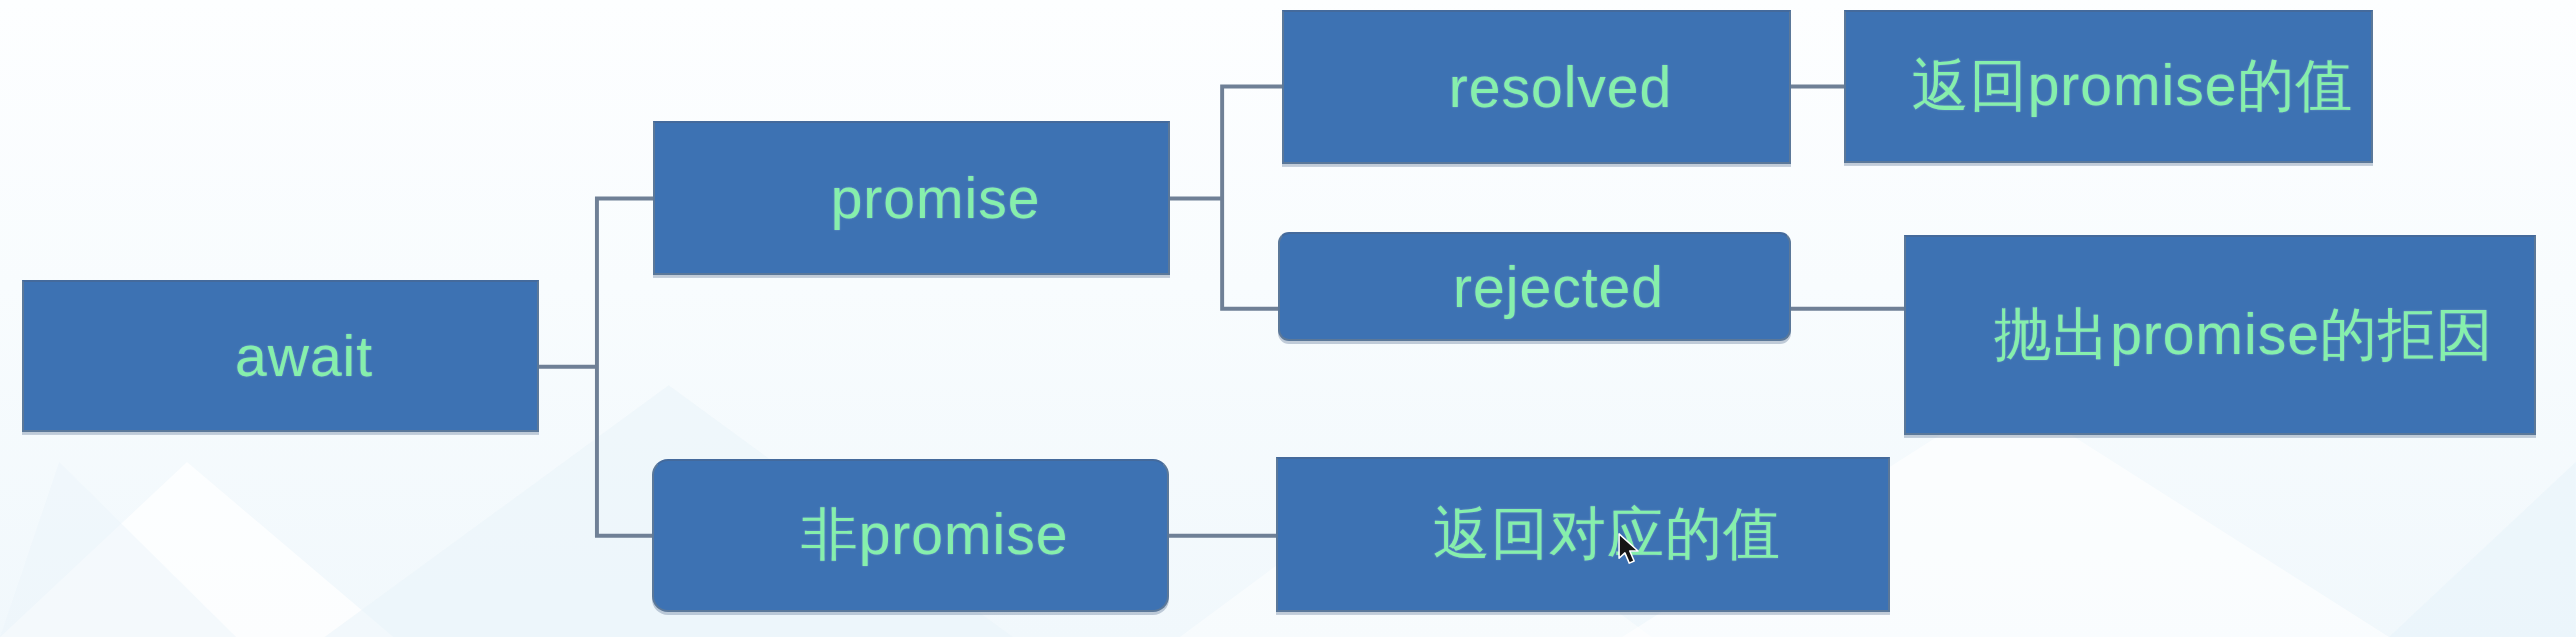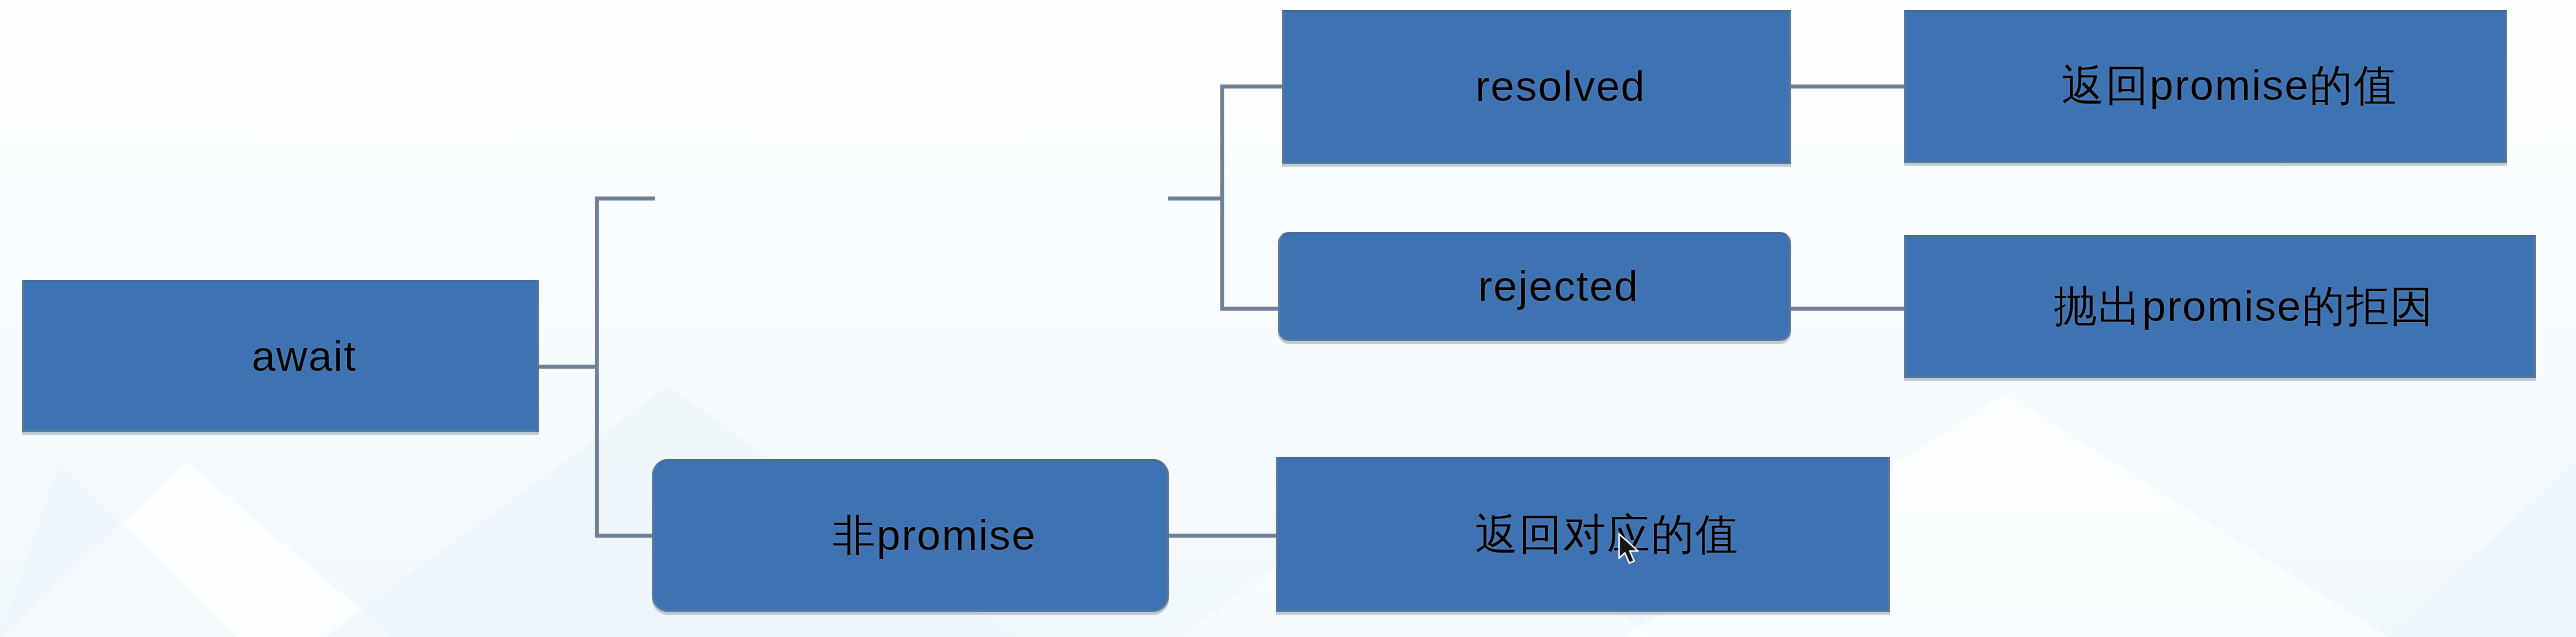--- a/index.html
+++ b/index.html
@@ -11,38 +11,38 @@
     font-family:"Liberation Sans","DejaVu Sans",sans-serif;
   }
   .bg-svg,.edge-svg{position:absolute;left:0;top:0;width:2576px;height:637px;}
   .node{
     position:absolute;
     box-sizing:border-box;
     background:#3d72b3;
     border:2px solid #5b7899;
     border-top-color:#446a9c;
     display:flex;align-items:center;justify-content:center;
-    color:#000000;
-    font-size:43px;
+    color:#86efac;
+    font-size:57px;
     letter-spacing:1px;
     box-shadow:0 2.9px 0 rgba(125,145,170,0.45);
     white-space:nowrap;
     text-shadow:0 0 2px rgba(240,248,255,0.35);
     cursor:default;
     user-select:none;
     padding-left:48px;
   }
   .n-await       {left:21.6px;   top:280px; width:517px; height:152px;}
   .n-promise     {left:653px;  top:121px; width:517px; height:154px;}
   .n-nonpromise  {left:652px;  top:459px; width:517px; height:153px;border-radius:16px;}
   .n-resolved    {left:1282px; top:9.8px;  width:509px; height:154px;}
   .n-rejected    {left:1278px; top:232px; width:513px; height:109px;border-radius:11px;}
   .n-retval      {left:1276px; top:457px; width:614px; height:155px;}
-  .n-retpromise  {left:1904px; top:9.8px;  width:603px; height:153px;}
-  .n-throwreason {left:1904px; top:235px; width:632px; height:143px;}
+  .n-retpromise  {left:1844px; top:9.8px;  width:529px; height:153px;}
+  .n-throwreason {left:1904px; top:235px; width:632px; height:200px;}
   .cursor{position:absolute;left:1616px;top:532px;width:25.6px;height:35px;pointer-events:none;}
 </style>
 </head>
 <body>
 
 <div class="canvas">
 
   <svg class="bg-svg" viewBox="0 0 2620 648" aria-hidden="true">
     <polygon points="0,648 190,470 400,648" fill="#ffffff" opacity="0.75"></polygon>
     <polygon points="330,648 680,392 1030,648" fill="#eaf4fa" opacity="0.55"></polygon>
@@ -61,20 +61,21 @@
              M1243 88 V314
              M1243 88 H1304
              M1243 314 H1300
              M1822 88 H1937
              M1822 314 H1937
              M1189 545 H1298" fill="none" stroke="#6f8096" stroke-width="4" stroke-linecap="square"></path>
   </svg>
 
   <div class="node n-await">await</div>
 
+  <div class="node n-promise">promise</div>
 
   <div class="node n-nonpromise">非promise</div>
 
   <div class="node n-resolved">resolved</div>
 
   <div class="node n-rejected">rejected</div>
 
   <div class="node n-retpromise">返回promise的值</div>
 
   <div class="node n-throwreason">抛出promise的拒因</div>

